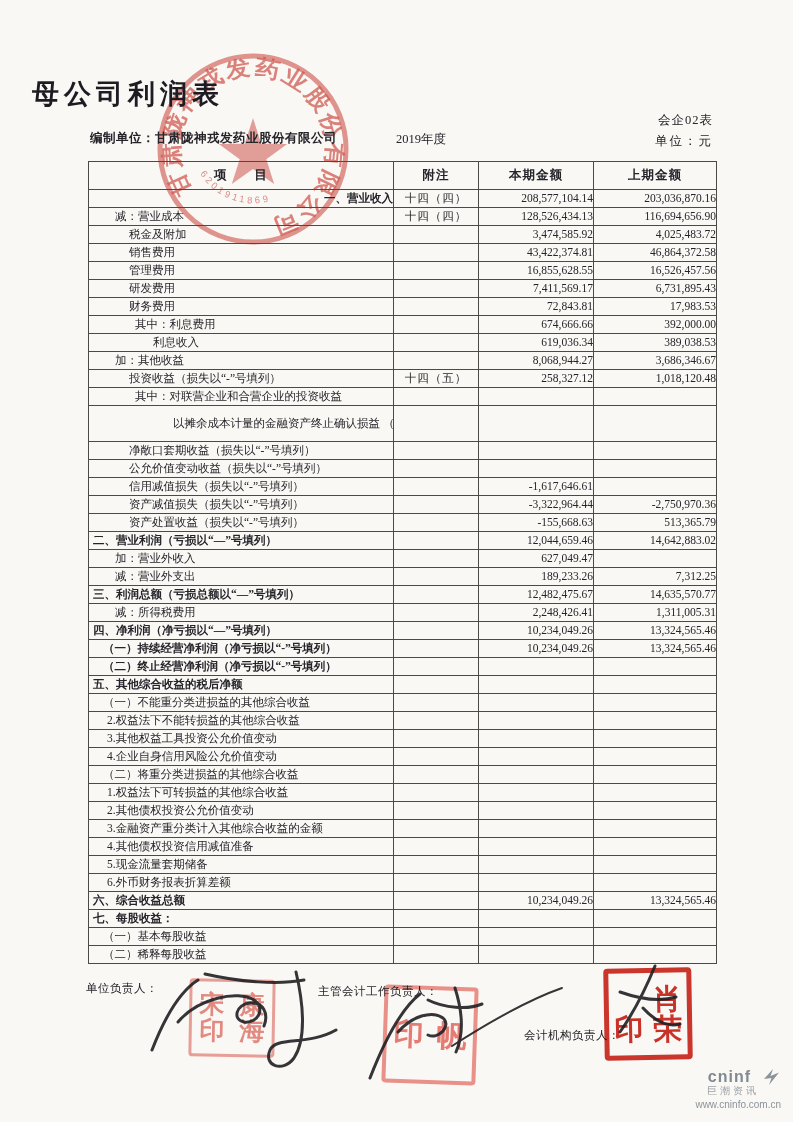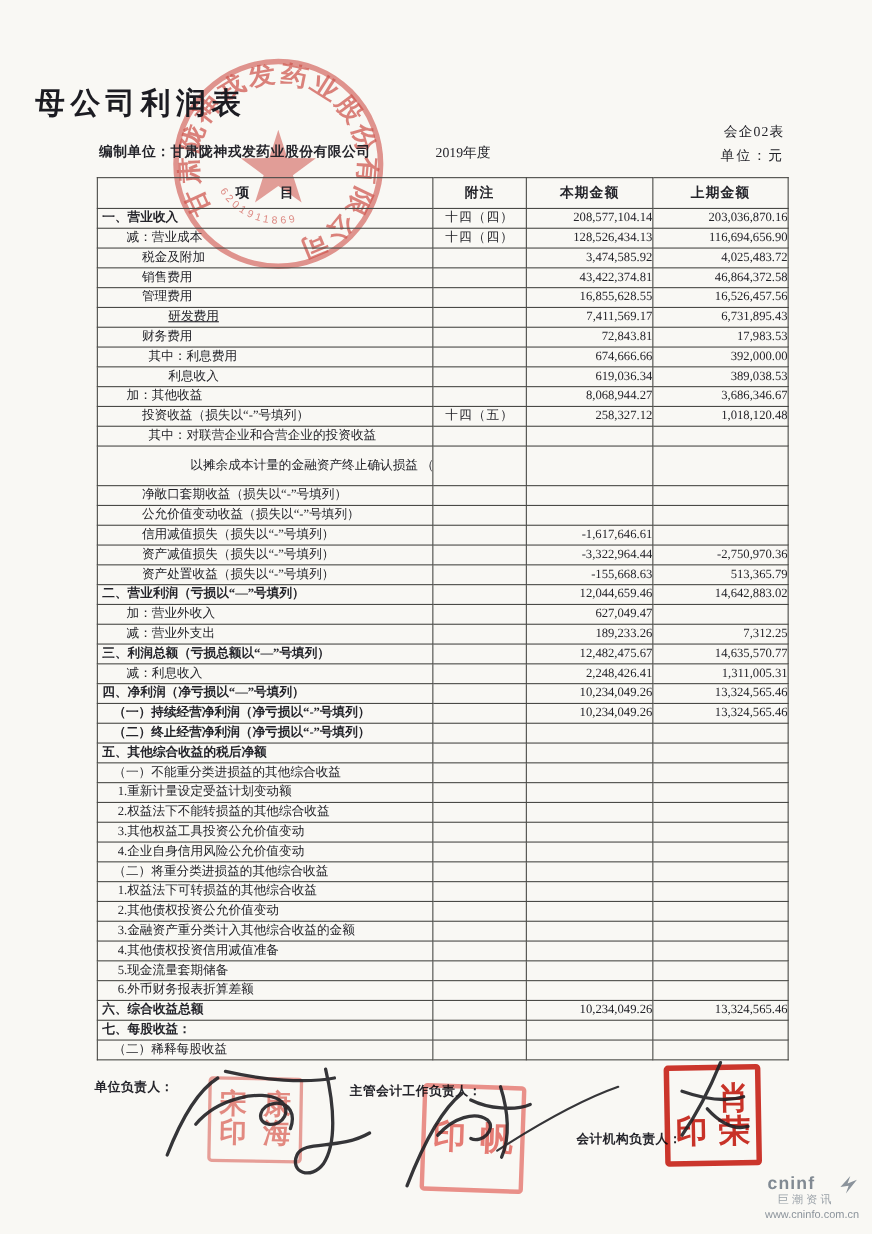--- a/index.html
+++ b/index.html
@@ -28,21 +28,21 @@
   }
   table.statement{border:1.5px solid #3c3c38;margin-top:13px;}
   table.statement th{height:27px;font-weight:bold;font-size:12.5px;letter-spacing:1px;}
   table.statement td{height:17px;}
   tr.tall td{height:35px;}
   td.item-cell{text-align:left;white-space:pre-line;}
   td.item-cell.b{font-weight:bold;}
   td.note-cell{text-align:center;letter-spacing:1px;}
   td.amount-cell{text-align:right;padding-right:9px;font-size:12px;}
   
-  .sig-label{position:absolute;font-size:11.5px;font-weight:bold;letter-spacing:.5px;}
+  .sig-label{position:absolute;font-size:11.5px;font-weight:normal;letter-spacing:.5px;}
   .lbl-unit{top:981px;left:86px;}
   .lbl-chief{top:984px;left:318px;}
   .lbl-dept{top:1028px;left:524px;}
   
   .stamp{
     position:absolute;display:flex;flex-wrap:wrap;align-content:center;
     mix-blend-mode:multiply;border-radius:4px;
   }
   .stamp span{width:50%;text-align:center;line-height:1.05;font-weight:bold;}
   .stamp-1{left:189px;top:979px;width:80px;height:72px;border:3px solid rgba(228,128,120,.72);
@@ -50,21 +50,21 @@
   .stamp-2{left:383px;top:986px;width:86px;height:90px;border:4px solid rgba(234,118,112,.78);
            color:rgba(232,104,98,.85);font-size:30px;transform:rotate(2deg);}
   .stamp-3{left:604px;top:968px;width:78px;height:82px;border:5px solid rgba(204,38,28,.92);
            color:rgba(202,40,30,.95);font-size:29px;transform:rotate(-1deg);}
   
   .seal-svg{position:absolute;left:142px;top:38px;mix-blend-mode:multiply;opacity:.82;}
   .sig-svg{position:absolute;left:0;top:940px;pointer-events:none;}
   
   .cninfo{position:absolute;right:12px;bottom:12px;text-align:right;
           font-family:"Liberation Sans","DejaVu Sans",sans-serif;color:#8b939b;}
-  .cninfo .brand-row{display:flex;align-items:center;justify-content:flex-end;gap:20px;}
+  .cninfo .brand-row{display:flex;align-items:center;justify-content:flex-end;gap:10px;}
   .cninfo .brand{font-size:16px;font-weight:bold;letter-spacing:1px;color:#818a93;}
   .cninfo .brand-cn{font-size:10px;letter-spacing:3px;color:#9aa1a8;margin-top:-2px;margin-right:22px;font-family:Liberation Mono, monospace;}
   .cninfo .url{font-size:10px;color:#8b939b;margin-top:1px;}
 </style>
 </head>
 <body>
 
 <div class="page">
 
   <svg class="seal-svg" width="222" height="222" viewBox="0 0 222 222">
@@ -100,21 +100,21 @@
     <thead>
       <tr>
         <th>项　　目</th>
         <th>附注</th>
         <th>本期金额</th>
         <th>上期金额</th>
       </tr>
     </thead>
     <tbody id="stmt-body">
         <tr>
-          <td class="item-cell b" style="padding-left: 4px;">一、营业收入</td>
+          <td class="item-cell b" style="padding-left: 4px; text-align: right;">一、营业收入</td>
           <td class="note-cell">十四（四）</td>
           <td class="amount-cell">208,577,104.14</td>
           <td class="amount-cell">203,036,870.16</td>
         </tr>
         <tr>
           <td class="item-cell" style="padding-left: 26px;">减：营业成本</td>
           <td class="note-cell">十四（四）</td>
           <td class="amount-cell">128,526,434.13</td>
           <td class="amount-cell">116,694,656.90</td>
         </tr>
@@ -130,21 +130,21 @@
           <td class="amount-cell">43,422,374.81</td>
           <td class="amount-cell">46,864,372.58</td>
         </tr>
         <tr>
           <td class="item-cell" style="padding-left: 40px;">管理费用</td>
           <td class="note-cell"></td>
           <td class="amount-cell">16,855,628.55</td>
           <td class="amount-cell">16,526,457.56</td>
         </tr>
         <tr>
-          <td class="item-cell" style="padding-left: 64px; text-decoration: underline;">研发费用</td>
+          <td class="item-cell" style="padding-left: 40px;">研发费用</td>
           <td class="note-cell"></td>
           <td class="amount-cell">7,411,569.17</td>
           <td class="amount-cell">6,731,895.43</td>
         </tr>
         <tr>
           <td class="item-cell" style="padding-left: 40px;">财务费用</td>
           <td class="note-cell"></td>
           <td class="amount-cell">72,843.81</td>
           <td class="amount-cell">17,983.53</td>
         </tr>
@@ -233,21 +233,21 @@
           <td class="amount-cell">189,233.26</td>
           <td class="amount-cell">7,312.25</td>
         </tr>
         <tr>
           <td class="item-cell b" style="padding-left: 4px;">三、利润总额（亏损总额以“—”号填列）</td>
           <td class="note-cell"></td>
           <td class="amount-cell">12,482,475.67</td>
           <td class="amount-cell">14,635,570.77</td>
         </tr>
         <tr>
-          <td class="item-cell" style="padding-left: 26px;">减：利息收入</td>
+          <td class="item-cell" style="padding-left: 26px;">减：所得税费用</td>
           <td class="note-cell"></td>
           <td class="amount-cell">2,248,426.41</td>
           <td class="amount-cell">1,311,005.31</td>
         </tr>
         <tr>
           <td class="item-cell b" style="padding-left: 4px;">四、净利润（净亏损以“—”号填列）</td>
           <td class="note-cell"></td>
           <td class="amount-cell">10,234,049.26</td>
           <td class="amount-cell">13,324,565.46</td>
         </tr>
@@ -269,26 +269,20 @@
           <td class="amount-cell"></td>
           <td class="amount-cell"></td>
         </tr>
         <tr>
           <td class="item-cell" style="padding-left: 14px;">（一）不能重分类进损益的其他综合收益</td>
           <td class="note-cell"></td>
           <td class="amount-cell"></td>
           <td class="amount-cell"></td>
         </tr>
         <tr>
-          <td class="item-cell" style="padding-left: 18px;">1.重新计量设定受益计划变动额</td>
-          <td class="note-cell"></td>
-          <td class="amount-cell"></td>
-          <td class="amount-cell"></td>
-        </tr>
-        <tr>
           <td class="item-cell" style="padding-left: 18px;">2.权益法下不能转损益的其他综合收益</td>
           <td class="note-cell"></td>
           <td class="amount-cell"></td>
           <td class="amount-cell"></td>
         </tr>
         <tr>
           <td class="item-cell" style="padding-left: 18px;">3.其他权益工具投资公允价值变动</td>
           <td class="note-cell"></td>
           <td class="amount-cell"></td>
           <td class="amount-cell"></td>
@@ -342,20 +336,26 @@
           <td class="amount-cell"></td>
         </tr>
         <tr>
           <td class="item-cell b" style="padding-left: 4px;">六、综合收益总额</td>
           <td class="note-cell"></td>
           <td class="amount-cell">10,234,049.26</td>
           <td class="amount-cell">13,324,565.46</td>
         </tr>
         <tr>
           <td class="item-cell b" style="padding-left: 4px;">七、每股收益：</td>
+          <td class="note-cell"></td>
+          <td class="amount-cell"></td>
+          <td class="amount-cell"></td>
+        </tr>
+        <tr>
+          <td class="item-cell" style="padding-left: 14px;">（一）基本每股收益</td>
           <td class="note-cell"></td>
           <td class="amount-cell"></td>
           <td class="amount-cell"></td>
         </tr>
         <tr>
           <td class="item-cell" style="padding-left: 14px;">（二）稀释每股收益</td>
           <td class="note-cell"></td>
           <td class="amount-cell"></td>
           <td class="amount-cell"></td>
         </tr>

